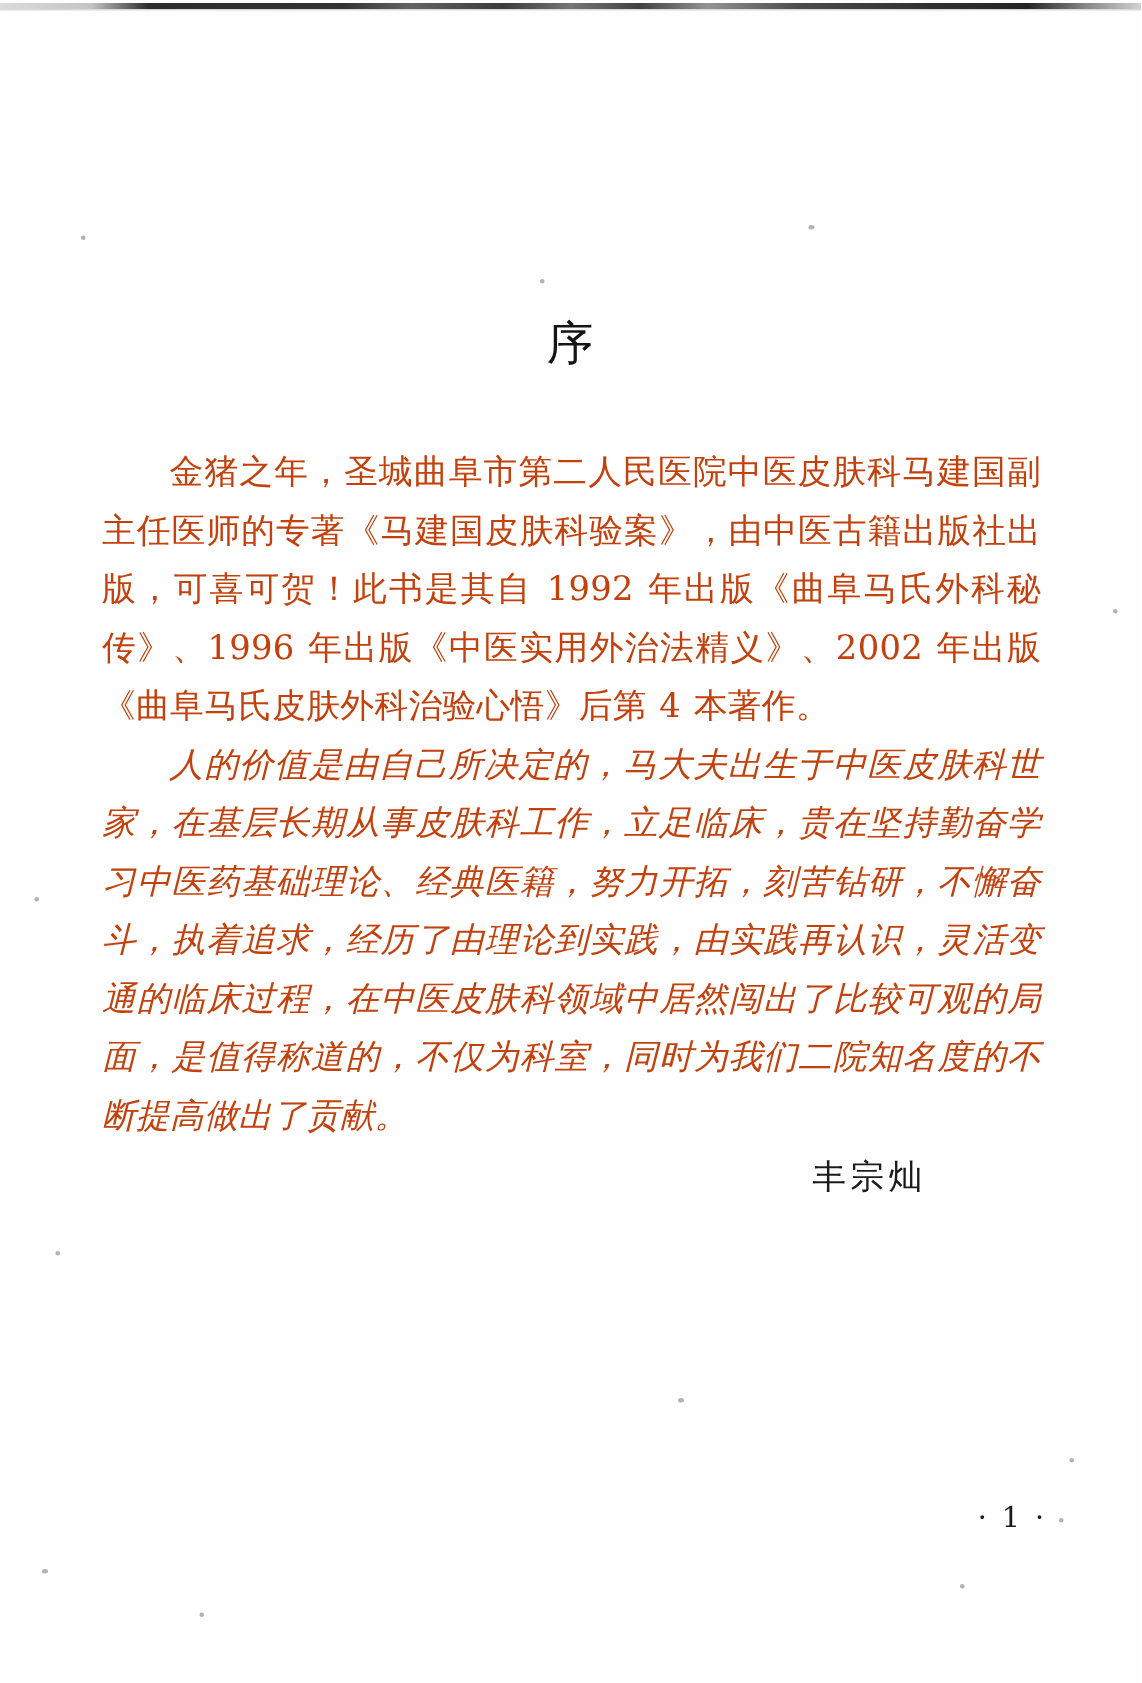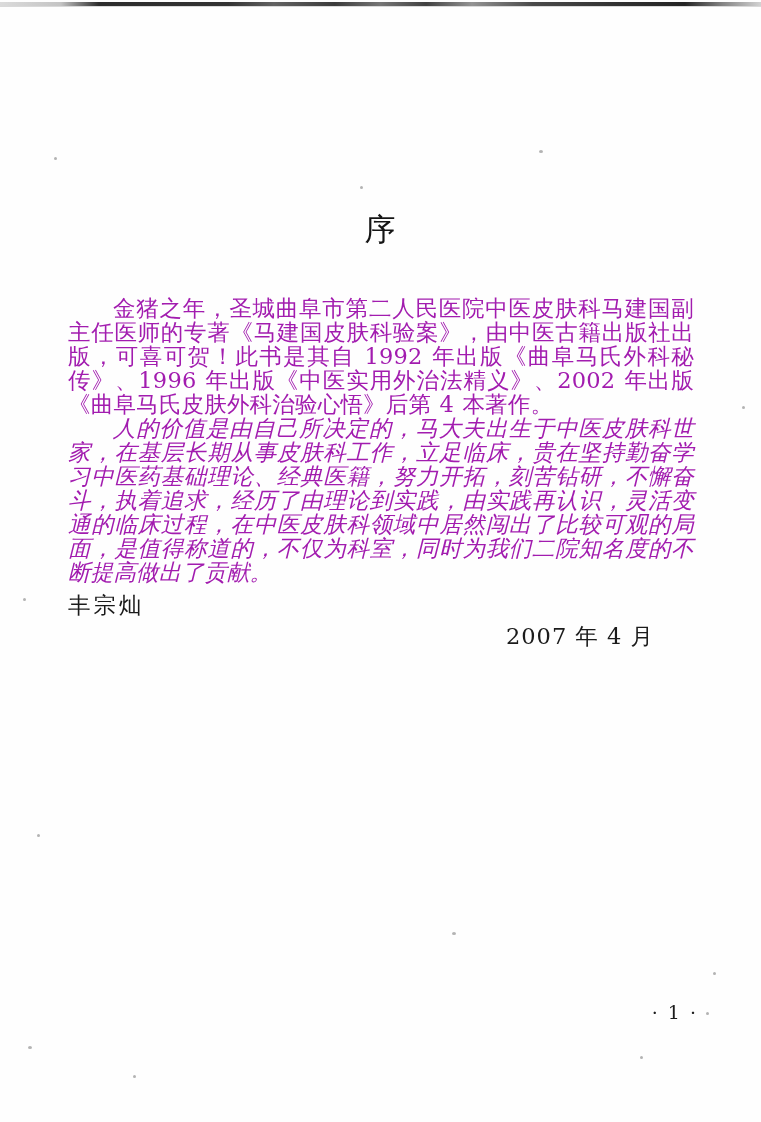--- a/index.html
+++ b/index.html
@@ -53,38 +53,38 @@
     font-size: 31px;
     line-height: 46px;
     letter-spacing: 2px;
     color: #141414;
     margin: 0 0 44px 0;
     font-weight: 400;
   }
   .para {
     margin: 0;
     font-size: 22.5px;
-    line-height: 24px;
-    color: #a21caf;
+    line-height: 39px;
+    color: #c2410c;
     text-align: justify;
     text-align-last: left;
     text-indent: 45px;
     letter-spacing: .2px;
     word-spacing: 1px;
   }
   .para + .para { margin-top: 0; font-style: italic; }
 
   .sign-block {
     margin-top: 6px;
     font-size: 22.5px;
     line-height: 31.2px;
     color: #1b1b1b;
   }
   .sign-name {
-    text-align: left;
+    text-align: right;
     padding-right: 76px;
     letter-spacing: 3px;
   }
   .sign-date {
     text-align: right;
     padding-right: 40px;
     letter-spacing: 1px;
   }
 
   #page-number {
@@ -130,20 +130,19 @@
     <h1 class="page-title">序</h1>
 
     <p class="para">金猪之年，圣城曲阜市第二人民医院中医皮肤科马建国副主任医师的专著《马建国皮肤科验案》，由中医古籍出版社出版，可喜可贺！此书是其自 1992 年出版《曲阜马氏外科秘传》、1996 年出版《中医实用外治法精义》、2002 年出版《曲阜马氏皮肤外科治验心悟》后第 4 本著作。</p>
 
     <p class="para">人的价值是由自己所决定的，马大夫出生于中医皮肤科世家，在基层长期从事皮肤科工作，立足临床，贵在坚持勤奋学习中医药基础理论、经典医籍，努力开拓，刻苦钻研，不懈奋斗，执着追求，经历了由理论到实践，由实践再认识，灵活变通的临床过程，在中医皮肤科领域中居然闯出了比较可观的局面，是值得称道的，不仅为科室，同时为我们二院知名度的不断提高做出了贡献。</p>
 
 
 
     <div class="sign-block">
       <div class="sign-name">丰宗灿</div>
-      <div class="sign-date">2007 年 4 月</div>
     </div>
 
   </div>
 
   <div id="page-number">· 1 ·</div>
 
 </div>
 
 </body></html>

